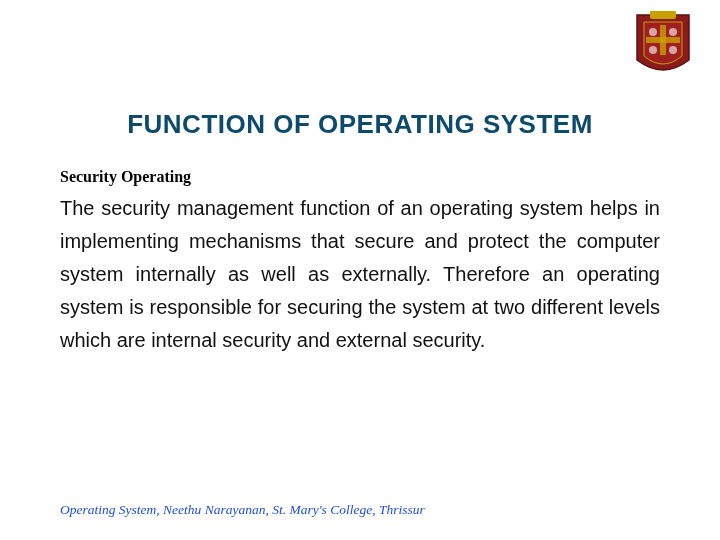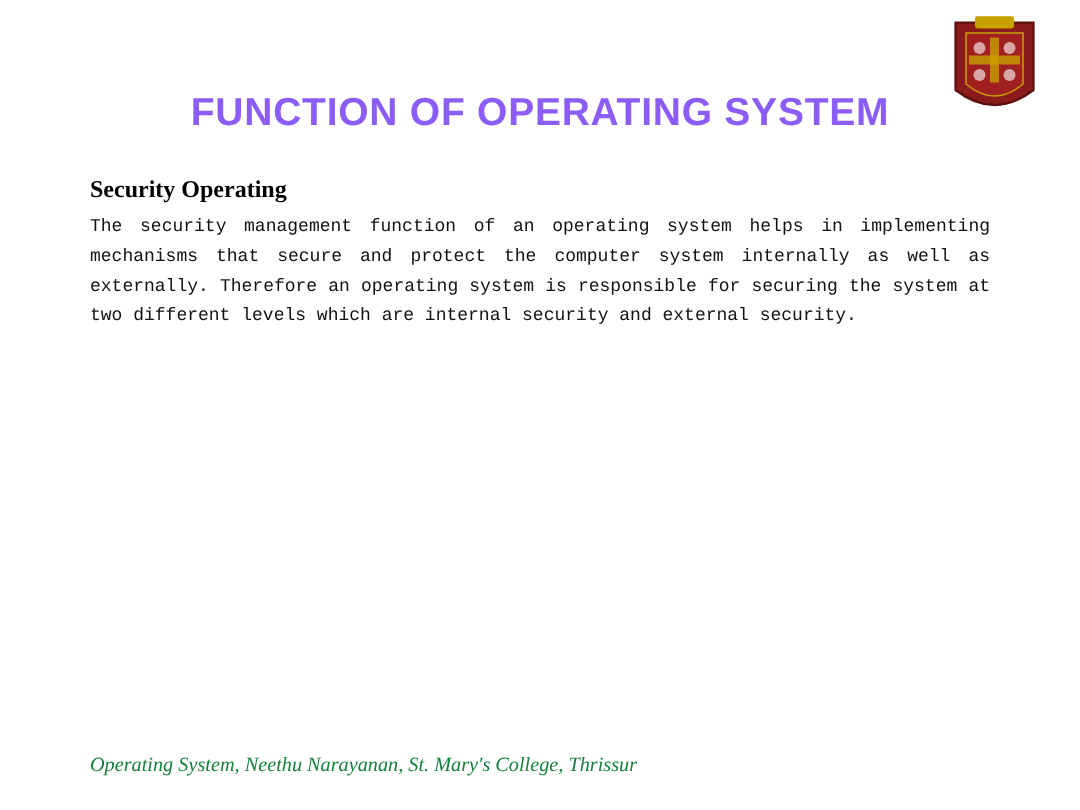--- a/index.html
+++ b/index.html
@@ -29,51 +29,51 @@
       position: absolute;
       top: 10px;
       right: 18px;
       width: 70px;
       height: 70px;
     }
 
     .title {
       font-size: 26px;
       font-weight: bold;
-      color: #8b5cf6;
+      color: #0c4a6e;
       text-align: center;
-      margin-top: 29px;
+      margin-top: 79px;
       margin-bottom: 28px;
       letter-spacing: 0.5px;
       font-family: Arial, sans-serif;
     }
 
     .section-heading {
       font-size: 16px;
       font-weight: bold;
       color: #000000;
       margin-bottom: 6px;
       font-family: 'Times New Roman', Times, serif;
     }
 
     .body-text {
-      font-size: 12px;
+      font-size: 20px;
       color: #111111;
       line-height: 1.65;
       text-align: justify;
-      font-family: Liberation Mono, monospace;
+      font-family: Liberation Sans, sans-serif;
     }
 
     .footer {
       position: absolute;
       bottom: 22px;
       left: 60px;
       font-size: 13.5px;
       font-style: italic;
-      color: #15803d;
+      color: #1d4ed8;
       font-family: 'Times New Roman', Times, serif;
     }
 
     
     .crest {
       width: 62px;
       height: 72px;
     }
   </style>
 </head>

